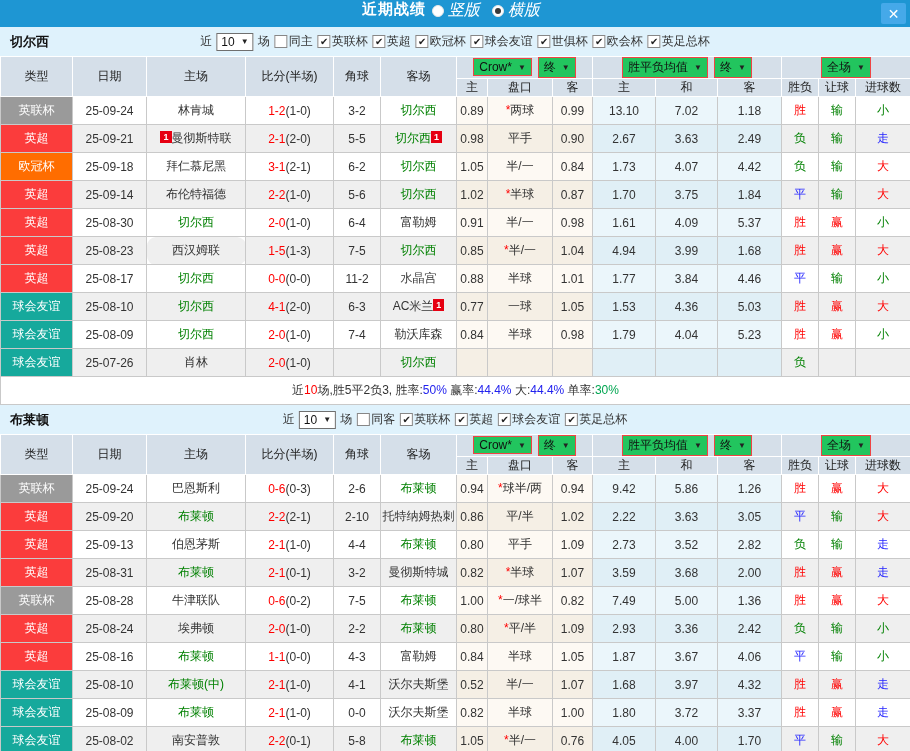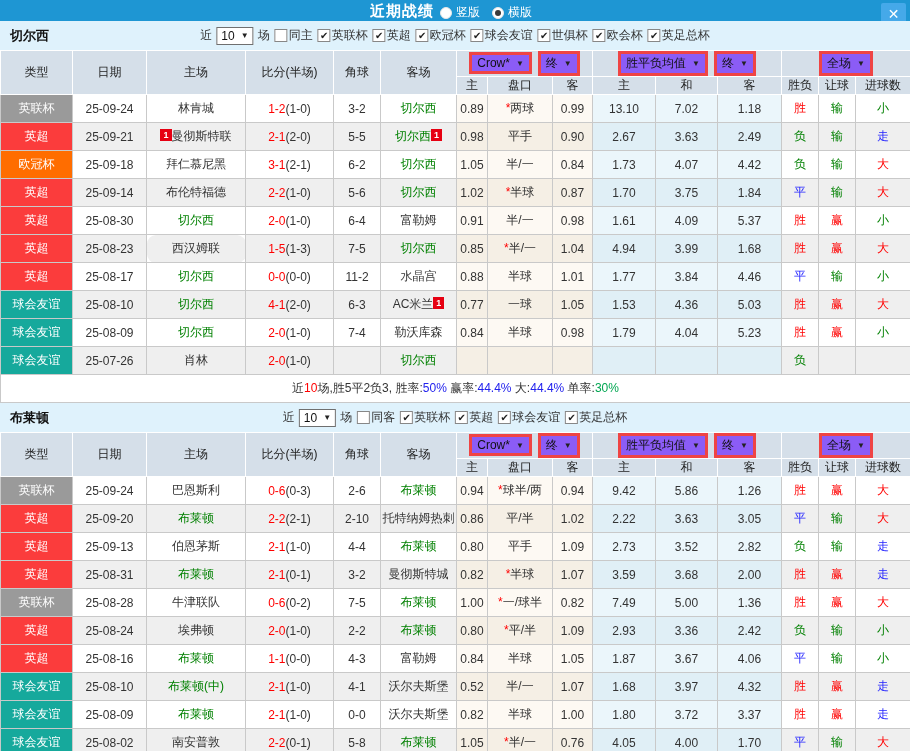--- a/index.html
+++ b/index.html
@@ -1,36 +1,36 @@
 <!DOCTYPE html>
 <html><head>
 <meta charset="utf-8">
 <style>
   * { margin:0; padding:0; box-sizing:border-box; }
   html,body { width:910px; background:#fff; font-family:"Liberation Sans","DejaVu Sans",sans-serif; }
   body { height:751px; overflow:hidden; }
 
   
-  .titlebar { height:21px; background:#1E96D3; display:flex; align-items:flex-end; justify-content:center; position:relative; color:#fff; }
+  .titlebar { height:27px; background:#1E96D3; display:flex; align-items:flex-start; justify-content:center; position:relative; color:#fff; }
   .titlebar .title { font-weight:bold; font-size:15px; letter-spacing:1px; }
   .radio-group { display:flex; align-items:center; margin-left:6px; gap:4px; }
   .radio { width:12px; height:12px; border-radius:50%; background:#fff; border:1px solid #e8e8e8; display:inline-flex; align-items:center; justify-content:center; cursor:pointer; }
   .radio .dot { width:6px; height:6px; border-radius:50%; background:transparent; }
   .radio.checked .dot { background:#3a3a3a; }
-  .radio-label { font-size:12px; color:#fff; margin-right:8px; }
+  .radio-label { font-size:16px; color:#fff; margin-right:8px;font-style:italic; }
   .close-btn { position:absolute; right:4px; top:3px; width:25px; height:21px; background:#45A9E9; border-radius:2px; color:#fff; font-size:14px; font-weight:bold; display:flex; align-items:center; justify-content:center; cursor:pointer; }
 
   
   .band { height:29px; background:#DFF2FC; position:relative; }
   .band .team { position:absolute; left:10px; top:50%; transform:translateY(-50%); font-weight:bold; font-size:13px; color:#111; }
   .band .filters { position:absolute; left:50%; top:50%; transform:translate(-50%,-50%); display:flex; align-items:center; white-space:nowrap; font-size:12px; color:#333; }
   .cb { width:13px; height:13px; border:1px solid #878787; background:#fff; display:inline-flex; align-items:center; justify-content:center; font-size:10px; line-height:1; color:#222; margin:0 1px 0 5px; cursor:pointer; flex:0 0 auto; }
   .sel { display:inline-flex; align-items:center; background:#fff; border:1px solid #6f6f6f; padding:1px 4px; font-size:12px; color:#111; margin:0 4px; cursor:pointer; }
   .sel .arrow { font-size:8px; margin-left:6px; color:#222; }
-  .hdr-sel { border:3px solid #ef4444; margin:0 3px; padding:1px 5px; background:#8b5cf6; }
+  .hdr-sel { border:1px solid #ef4444; margin:0 3px; padding:1px 5px; background:#22c55e; }
 
   
   table { width:910px; table-layout:fixed; border-collapse:collapse; font-size:12px; }
   thead td { background:#D5DFE9; border:1px solid #fff; text-align:center; color:#222; }
   thead tr.drop-row td { height:22px; }
   thead tr.sub-row td { height:17px; }
   tbody td { border:1px solid #C9C9C9; text-align:center; height:28px; color:#333; overflow:hidden; white-space:nowrap; }
   tr.row-odd .c-plain { background:#FFFFFF; }
   tr.row-even .c-plain { background:#EFEFEF; }
   tr.row-odd .c-cream { background:#FDF9F3; }

